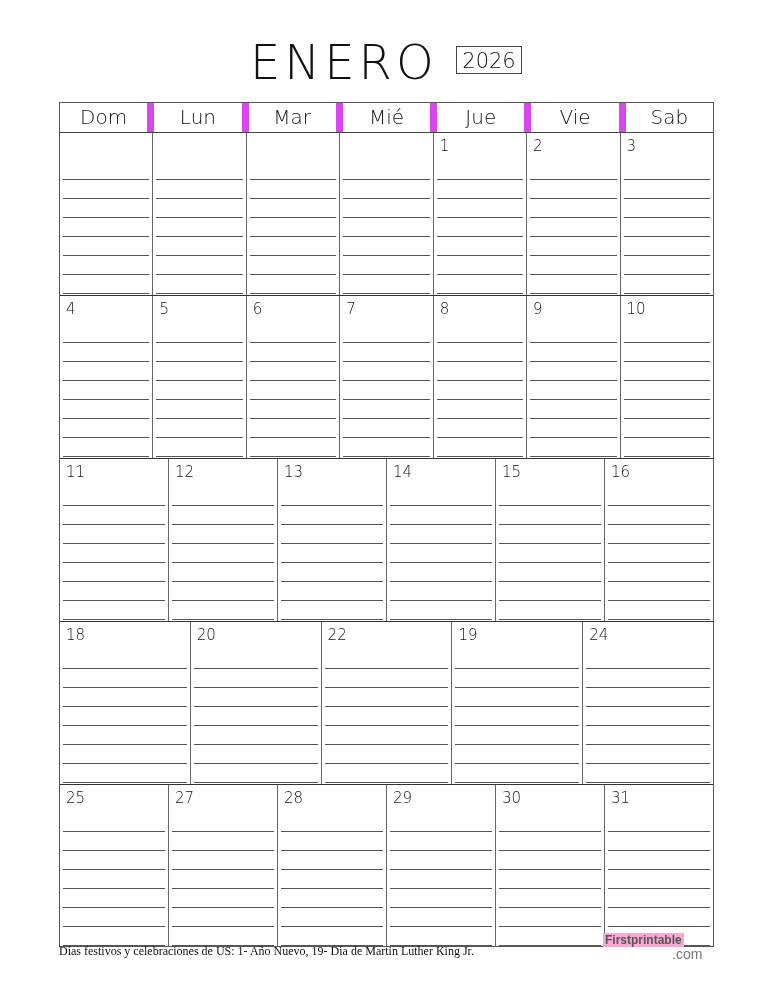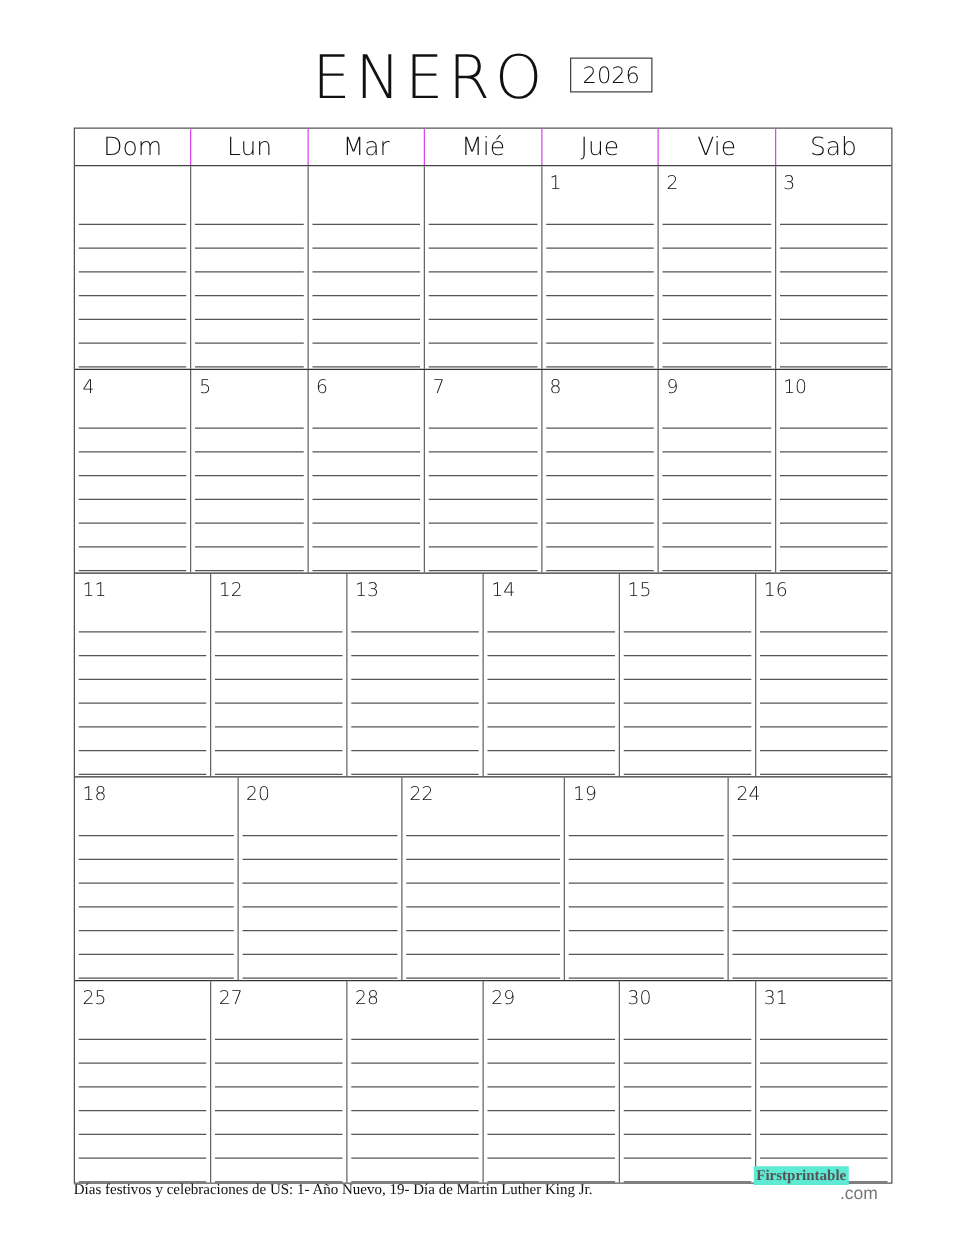--- a/index.html
+++ b/index.html
@@ -1,32 +1,32 @@
 <!DOCTYPE html>
 <html><head>
 <meta charset="utf-8">
 <style>
   html, body { margin:0; padding:0; background:#ffffff; }
   body { width:773px; height:1000px; position:relative; font-family:"DejaVu Sans", sans-serif; color:#111; overflow:hidden; }
   .title-wrap { position:absolute; top:34px; left:0; width:773px; height:56px; }
   .month { position:absolute; left:250px; top:0; font-size:48px; font-weight:300; letter-spacing:4px; line-height:56px; color:#111; }
-  .year { position:absolute; left:456px; top:12px; width:66px; height:28px; border:1px solid #444; font-size:18px; font-weight:300; text-align:center; line-height:28px; box-sizing:border-box; }
+  .year { position:absolute; left:456px; top:12px; width:66px; height:28px; border:1px solid #444; font-size:21px; font-weight:300; text-align:center; line-height:28px; box-sizing:border-box; }
   .grid { position:absolute; left:59px; top:102px; width:655px; border:1px solid #555; box-sizing:border-box; }
   .head-row { display:flex; height:29px; border-bottom:1px solid #444; }
-  .head-cell { flex:1; text-align:center; font-size:20px; font-weight:300; line-height:29px; border-right:1px solid #d946ef; }
+  .head-cell { flex:1; text-align:center; font-size:20px; font-weight:300; line-height:29px; border-right:7px solid #d946ef; }
   .head-cell:last-child { border-right:none; }
   .week { display:flex; height:162px; border-bottom:1px solid #333; }
   .week:last-child { border-bottom:none; height:161px; }
   .day { flex:1; position:relative; border-right:1px solid #666; }
   .day:last-child { border-right:none; }
   .num { position:absolute; left:6px; top:4px; font-size:15px; font-weight:300; color:#111; }
   .lines { position:absolute; left:3px; right:3px; top:28px; }
   .line { height:19px; border-bottom:1px solid #555; box-sizing:border-box; }
   .footer { position:absolute; left:59px; top:944px; font-family:Liberation Serif, serif; font-size:12px; color:#111; }
-  .brand { position:absolute; left:603px; top:933px; font-family:Liberation Serif, serif; font-size:12px; font-weight:bold; color:#555; background:#5eead4; padding:0 2px; }
+  .brand { position:absolute; left:603px; top:933px; font-family:Liberation Sans, sans-serif; font-size:12px; font-weight:bold; color:#555; background:#f9a8d4; padding:0 2px; }
   .brand-com { position:absolute; left:672px; top:946px; font-family:"Liberation Sans", sans-serif; font-size:14px; color:#777; }
 </style>
 </head>
 <body>
 
 <div class="title-wrap">
   <div class="month">ENERO</div>
   <div class="year">2026</div>
 </div>
 

